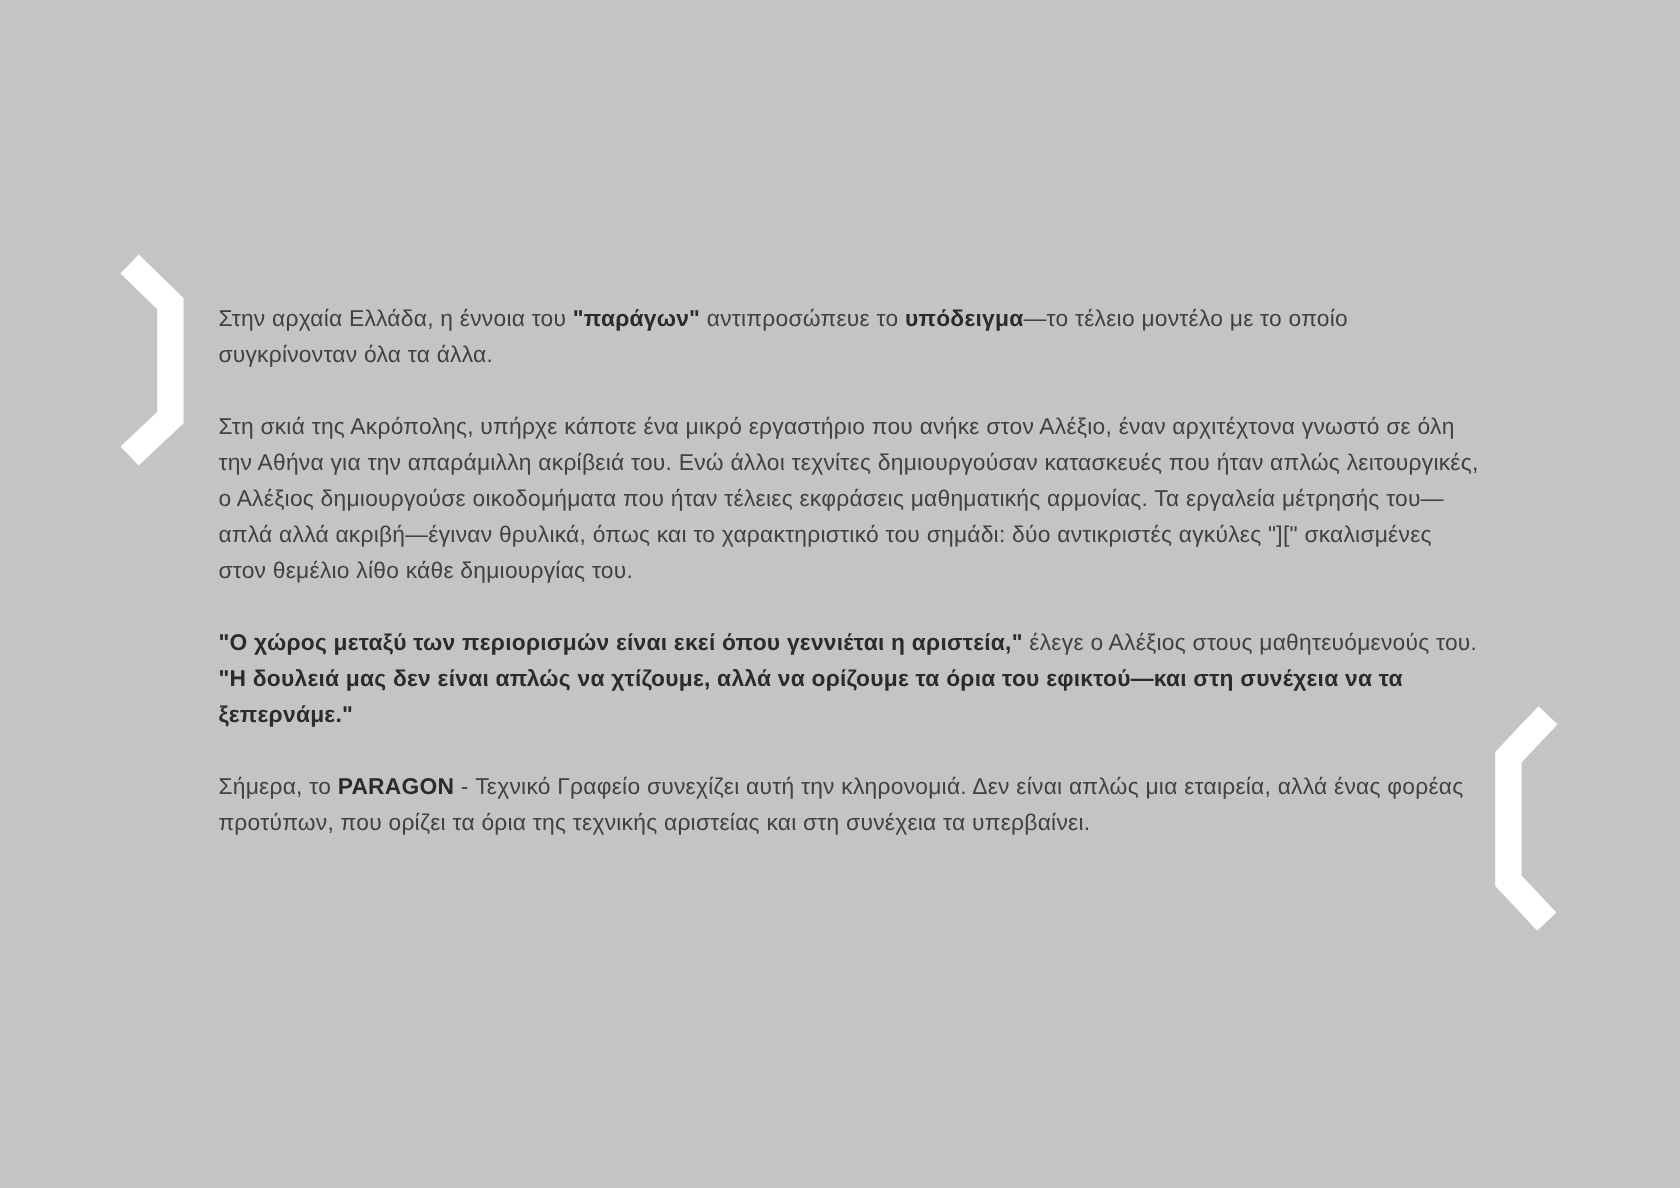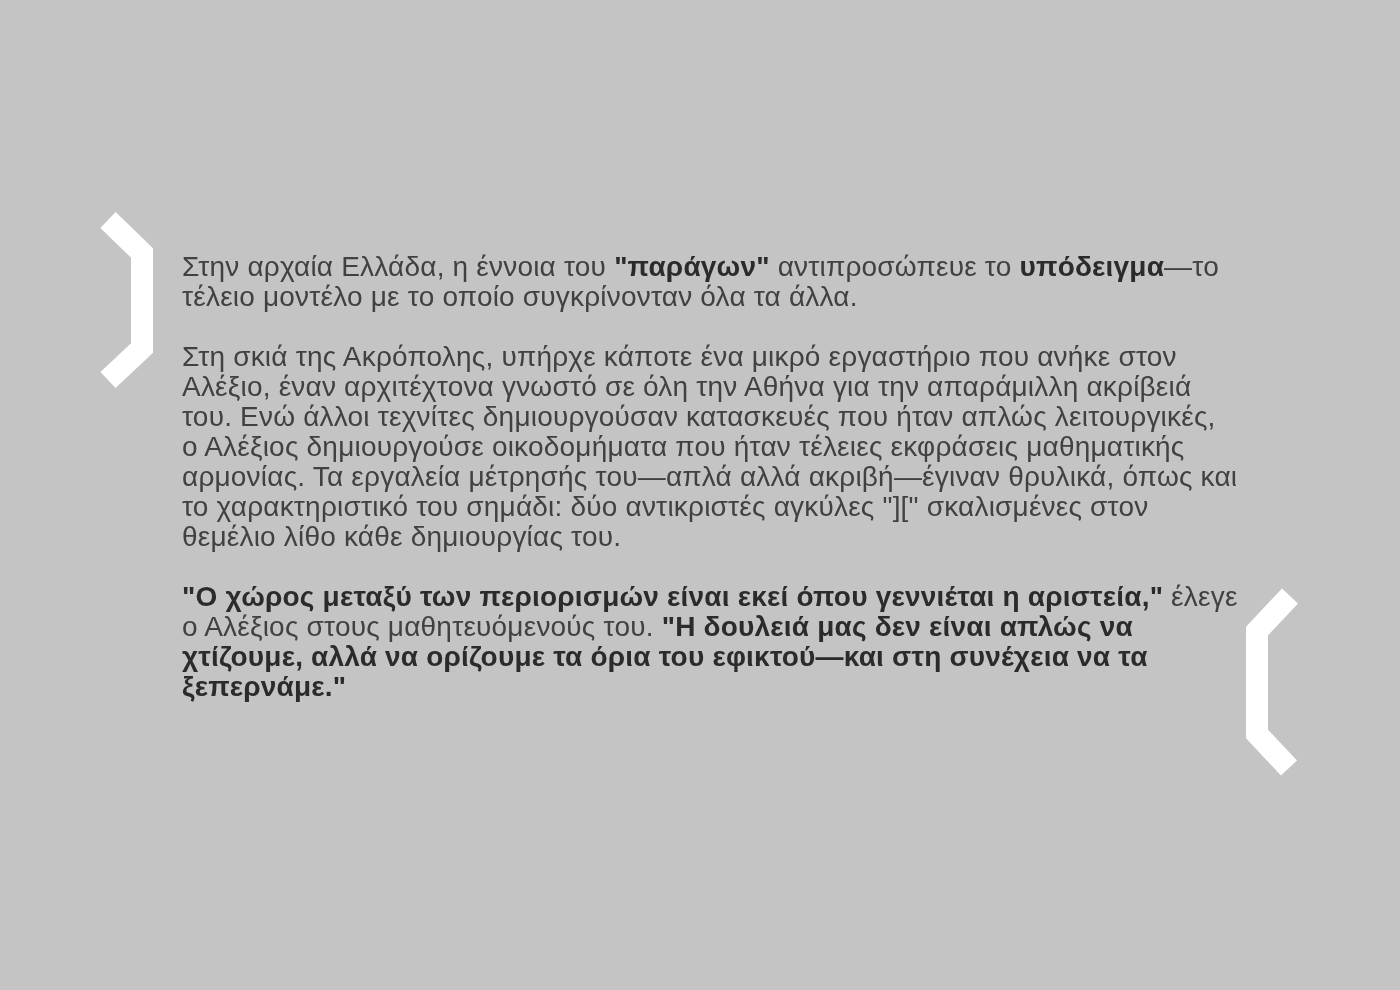--- a/index.html
+++ b/index.html
@@ -17,21 +17,21 @@
   .canvas {
     position: absolute;
     inset: 0;
   }
   .text-block {
     position: absolute;
     left: 182px;
     top: 252px;
     width: 1056px;
     color: #414141;
-    font-size: 28px;
+    font-size: 19px;
     line-height: 30px;
     letter-spacing: 0.2px;
   }
   .text-block p {
     margin: 0 0 30px 0;
   }
   .text-block p:last-child {
     margin-bottom: 0;
   }
   .text-block .run-bold {
@@ -61,19 +61,20 @@
 <div class="canvas">
 
   <svg class="bracket bracket-left" viewBox="0 0 66 180" aria-hidden="true">
     <polyline points="12,12 46,45 46,140 12,172" fill="none" stroke="#ffffff" stroke-width="22" stroke-linecap="butt" stroke-linejoin="miter"></polyline>
   </svg>
 
   <div class="text-block">
       <p><span>Στην αρχαία Ελλάδα, η έννοια του </span><span class="run-bold">"παράγων"</span><span> αντιπροσώπευε το </span><span class="run-bold">υπόδειγμα</span><span>—το τέλειο μοντέλο με το οποίο συγκρίνονταν όλα τα άλλα.</span></p>
       <p><span>Στη σκιά της Ακρόπολης, υπήρχε κάποτε ένα μικρό εργαστήριο που ανήκε στον Αλέξιο, έναν αρχιτέχτονα γνωστό σε όλη την Αθήνα για την απαράμιλλη ακρίβειά του. Ενώ άλλοι τεχνίτες δημιουργούσαν κατασκευές που ήταν απλώς λειτουργικές, ο Αλέξιος δημιουργούσε οικοδομήματα που ήταν τέλειες εκφράσεις μαθηματικής αρμονίας. Τα εργαλεία μέτρησής του—απλά αλλά ακριβή—έγιναν θρυλικά, όπως και το χαρακτηριστικό του σημάδι: δύο αντικριστές αγκύλες "][" σκαλισμένες στον θεμέλιο λίθο κάθε δημιουργίας του.</span></p>
       <p><span class="run-bold">"Ο χώρος μεταξύ των περιορισμών είναι εκεί όπου γεννιέται η αριστεία,"</span><span> έλεγε ο Αλέξιος στους μαθητευόμενούς του. </span><span class="run-bold">"Η δουλειά μας δεν είναι απλώς να χτίζουμε, αλλά να ορίζουμε τα όρια του εφικτού—και στη συνέχεια να τα ξεπερνάμε."</span></p>
+      <p><span>Σήμερα, το </span><span class="run-bold">PARAGON</span><span> - Τεχνικό Γραφείο συνεχίζει αυτή την κληρονομιά. Δεν είναι απλώς μια εταιρεία, αλλά ένας φορέας προτύπων, που ορίζει τα όρια της τεχνικής αριστείας και στη συνέχεια τα υπερβαίνει.</span></p>
     </div>
 
   <svg class="bracket bracket-right" viewBox="0 0 66 196" aria-hidden="true">
     <polyline points="50,12 17,47 17,150 49,184" fill="none" stroke="#ffffff" stroke-width="22" stroke-linecap="butt" stroke-linejoin="miter"></polyline>
   </svg>
 
 </div>
 
 </body></html>

